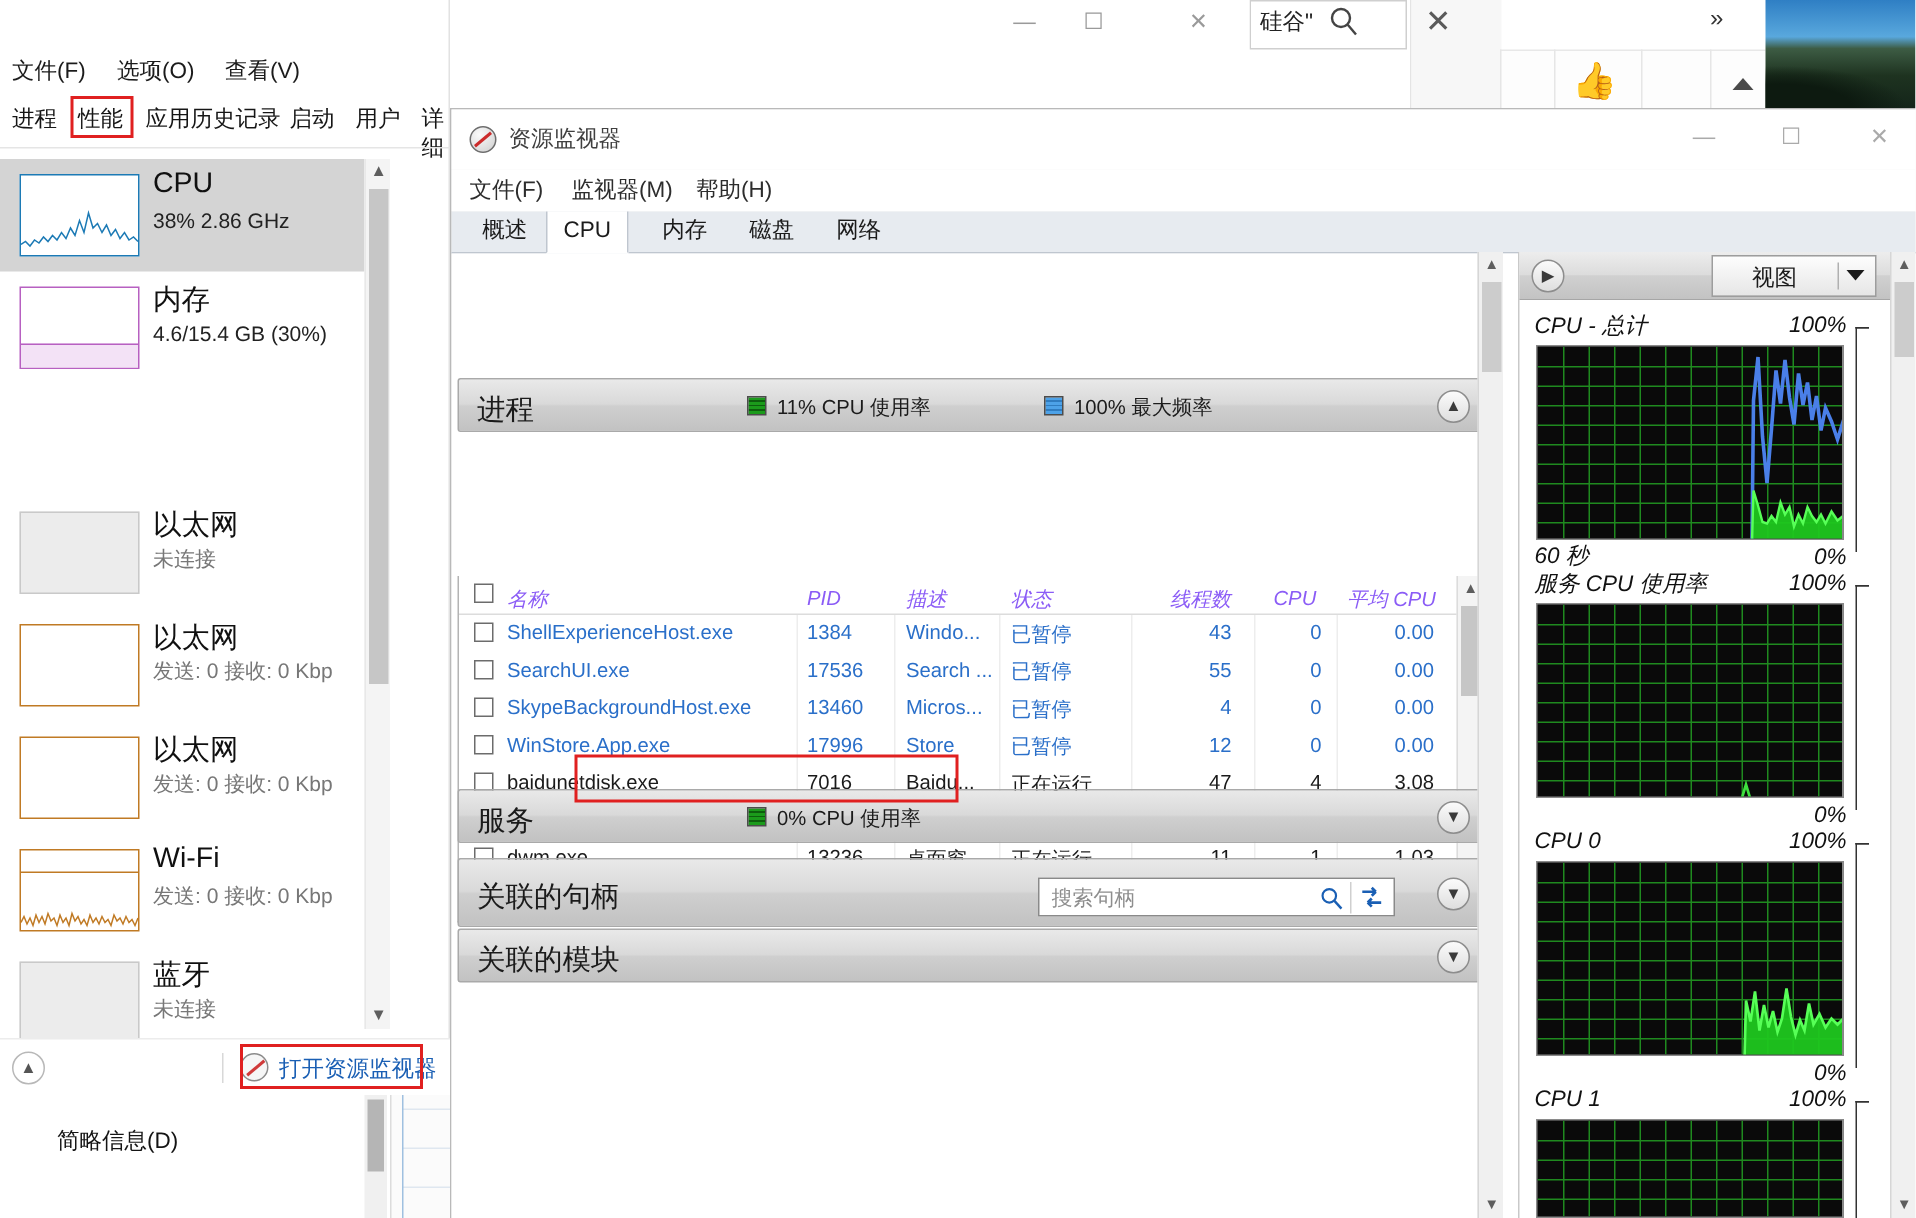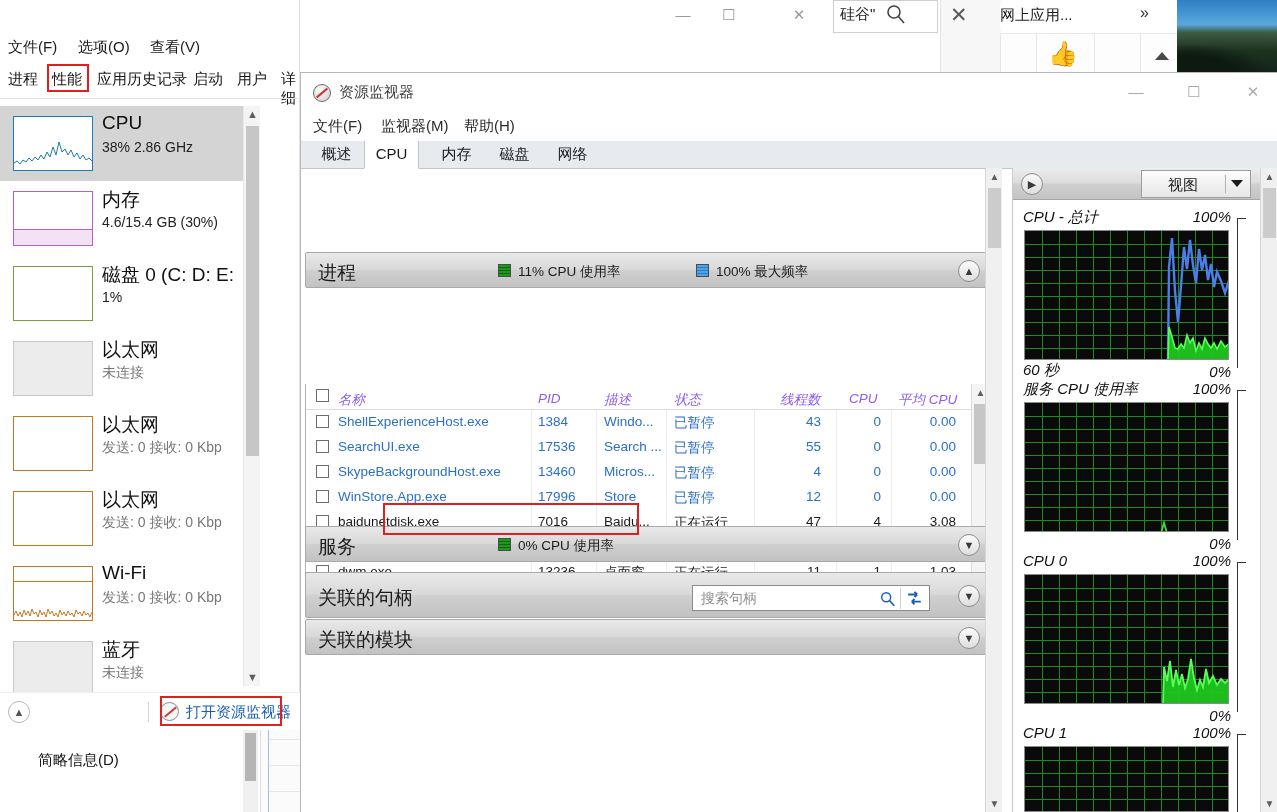--- a/index.html
+++ b/index.html
@@ -183,21 +183,20 @@
   <div class="bg-strip1"></div>
   <div class="bg-browser-search">
     <span>硅谷"</span>
   </div>
   <svg class="bg-mag" viewBox="0 0 24 24">
     <circle cx="10" cy="10" r="6" fill="none" stroke="#444" stroke-width="1.6"></circle>
     <line x1="14.5" y1="14.5" x2="20" y2="21" stroke="#444" stroke-width="1.6"></line>
   </svg>
   <div class="bg-strip2"></div>
   <div class="bg-x">✕</div>
-  <div class="bg-tabtext">网上应用...</div>
   <div class="bg-chev">»</div>
   <div class="bg-toolbar"></div>
   <div class="bg-toolsep" style="left:1000px"></div>
   <div class="bg-toolsep" style="left:1036px"></div>
   <div class="bg-toolsep" style="left:1094px"></div>
   <div class="bg-toolsep" style="left:1140px"></div>
   <div class="bg-thumb">👍</div>
   <div class="bg-uptri"></div>
   <div class="bg-photo"></div>
   <div class="bg-photo2"></div>
@@ -252,25 +251,20 @@
     </div>
 
     <div class="tm-item" style="top:75px">
       <div class="tmb" style="border-color:#b760c1">
         <div style="position:absolute;left:0;bottom:0;width:78px;height:16px;background:#f3e2f6;border-top:1px solid #b760c1;"></div>
       </div>
       <div class="nm">内存</div>
       <div class="vl">4.6/15.4 GB (30%)</div>
     </div>
 
-    <div class="tm-item" style="top:150px">
-      <div class="tmb" style="border-color:#7a9c3d"></div>
-      <div class="nm">磁盘 0 (C: D: E:</div>
-      <div class="vl">1%</div>
-    </div>
 
     <div class="tm-item" style="top:225px">
       <div class="tmb" style="border-color:#c9c9c9;background:#ececec"></div>
       <div class="nm">以太网</div>
       <div class="vl gray">未连接</div>
     </div>
 
     <div class="tm-item" style="top:300px">
       <div class="tmb" style="border-color:#c07a24"></div>
       <div class="nm">以太网</div>

